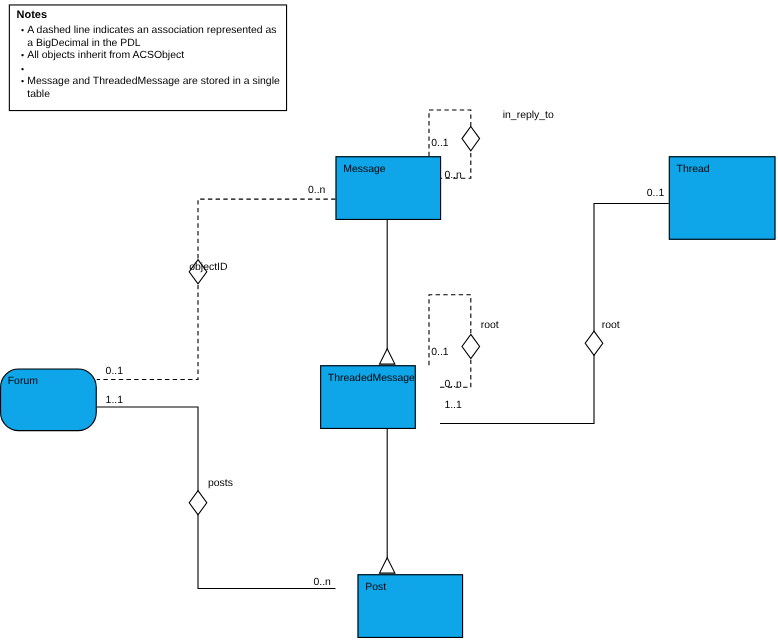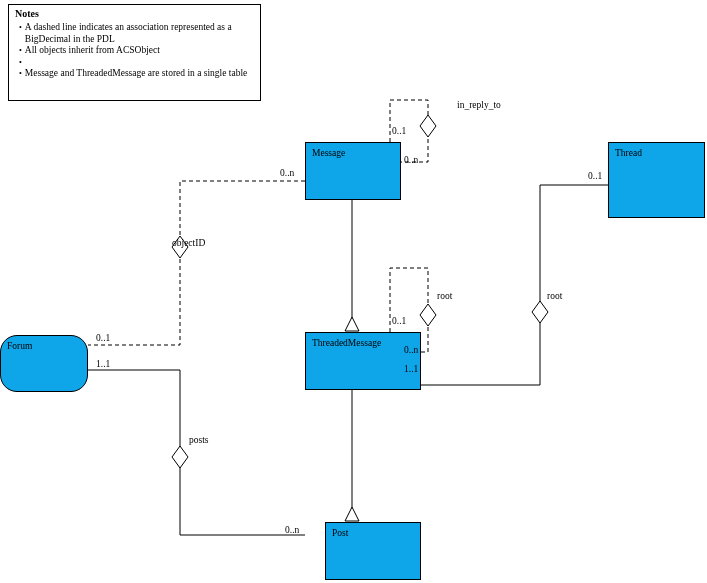--- a/index.html
+++ b/index.html
@@ -1,21 +1,21 @@
 <!DOCTYPE html>
 <html><head>
 <meta charset="utf-8">
 <style>
   html, body { margin: 0; padding: 0; background: #ffffff; }
   .canvas {
     position: relative;
     width: 707px;
     height: 583px;
     background: #ffffff;
-    font-family: Liberation Serif, serif;
+    font-family: Liberation Sans, sans-serif;
     color: #000000;
     overflow: hidden;
   }
   .canvas svg { position: absolute; left: 0; top: 0; }
 
   .class-box {
     position: absolute;
     border: 1px solid #000000;
     background: #0ea5e9;
     box-sizing: border-box;
@@ -113,21 +113,21 @@
   </div>
 
   <div class="class-box" style="left:305px; top:142px; width:96px; height:58px;">
     <span class="class-label">Message</span>
   </div>
 
   <div class="class-box" style="left:608px; top:142px; width:97px; height:76px;">
     <span class="class-label">Thread</span>
   </div>
 
-  <div class="class-box" style="left:305px; top:332px; width:116px; height:58px;">
+  <div class="class-box" style="left:291px; top:332px; width:87px; height:58px;">
     <span class="class-label">ThreadedMessage</span>
   </div>
 
   <div class="class-box" style="left:0px; top:335px; width:88px; height:57px;border-radius:17px;">
     <span class="class-label">Forum</span>
   </div>
 
   <div class="class-box" style="left:305px; top:522px; width:96px; height:58px;margin-left:20px;">
     <span class="class-label">Post</span>
   </div>

